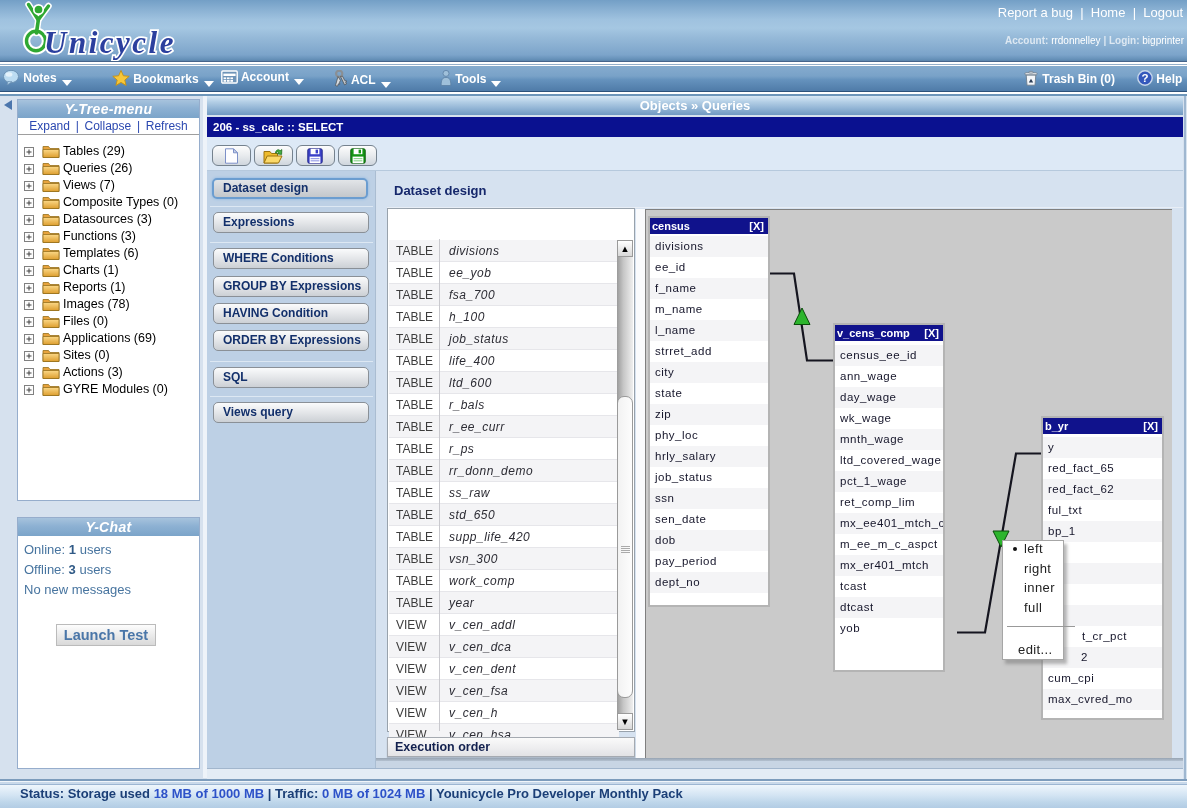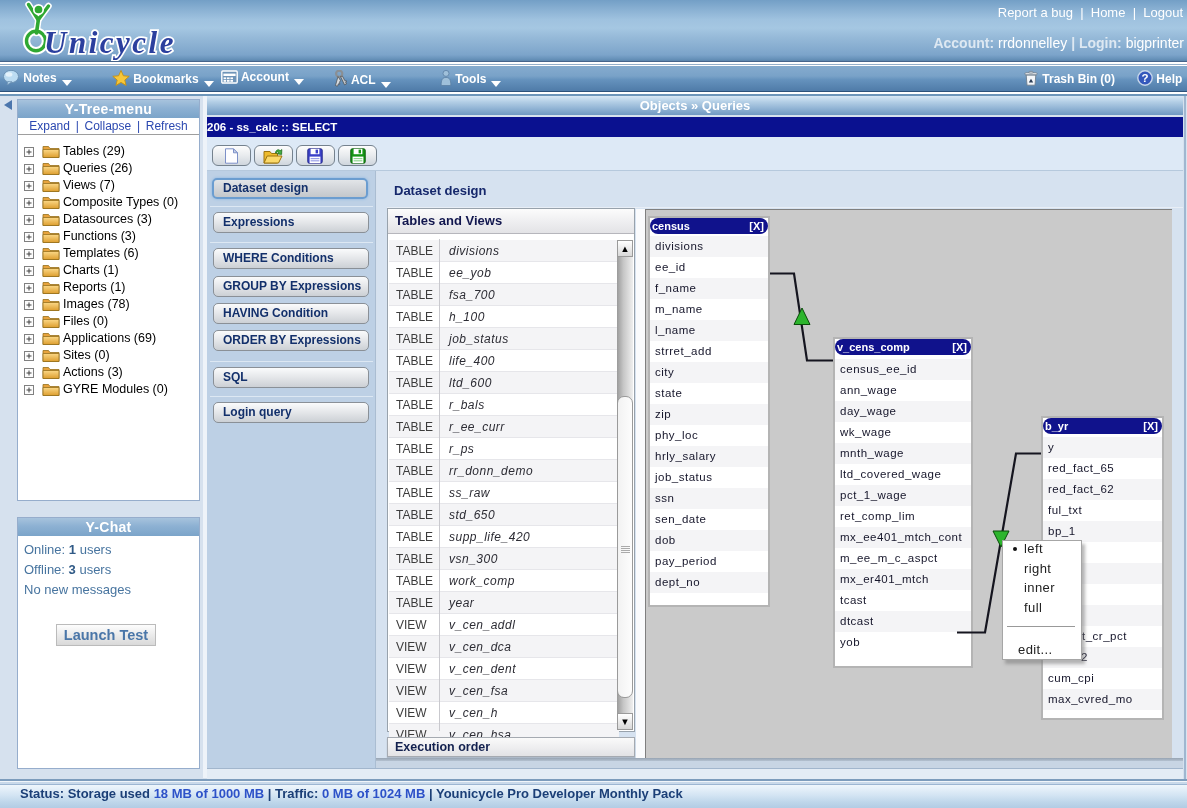--- a/index.html
+++ b/index.html
@@ -8,55 +8,55 @@
 .abs { position:absolute; }
 
 
 #hdr { position:absolute; left:0; top:0; width:1187px; height:61px;
   background:linear-gradient(180deg,#739fc6 0%,#8ab1d3 16%,#9fc2df 32%,#a5c7e2 46%,#95b9d8 62%,#87add0 78%,#7ca4ca 90%,#6691b9 97%,#5b84ab 100%); }
 #hdrline1{position:absolute;left:0;top:61px;width:1187px;height:1px;background:#46648b;}
 #hdrline2{position:absolute;left:0;top:62px;width:1187px;height:2px;background:#ffffff;}
 #hdrline3{position:absolute;left:0;top:64px;width:1187px;height:1px;background:#96b0ca;}
 #hdrline4{position:absolute;left:0;top:65px;width:1187px;height:1px;background:#ffffff;}
 #rtop { position:absolute; right:4px; top:5px; color:#fff; font-size:13px; font-weight:normal; }
-#rbot { position:absolute; right:3px; top:35px; color:#dde8f2; font-size:14px; font-weight:bold; }
+#rbot { position:absolute; right:3px; top:35px; color:#dde8f2; font-size:10px; font-weight:bold; }
 #rbot .v { color:#ffffff; font-weight:normal; }
 
 
 #menubar { position:absolute; left:0; top:66px; width:1187px; height:25px;
   background:linear-gradient(180deg,#85abce 0%,#79a2c8 40%,#6592bd 55%,#4f7ba8 100%); }
 #mbline1{position:absolute;left:0;top:91px;width:1187px;height:1px;background:#2d5179;}
 #mbline2{position:absolute;left:0;top:92px;width:1187px;height:2px;background:#ffffff;}
 #mbline3{position:absolute;left:0;top:94px;width:1187px;height:2px;background:#6e96ba;}
 .mi { position:absolute; top:70px; color:#fff; font-weight:bold; font-size:12px; }
 .mi svg { vertical-align:-3px; }
 .dda { display:inline-block; width:0; height:0; border-left:5px solid transparent; border-right:5px solid transparent; border-top:6px solid #fff; margin-left:5px; vertical-align:-4px;}
 
 
 #collarrow { position:absolute; left:4px; top:100px; width:0; height:0;
   border-top:5px solid transparent; border-bottom:5px solid transparent; border-right:8px solid #4c76ad; }
 .spanel { position:absolute; left:17px; width:183px; background:#fff; border:1px solid #96adcc; }
 .phdr { height:18px; line-height:18px; text-align:center; color:#fff; font-weight:bold; font-size:14px; letter-spacing:0.3px;
-  background:linear-gradient(180deg,#a7c3dd 0%,#8db1d3 45%,#7ba4c9 100%); }
+  background:linear-gradient(180deg,#a7c3dd 0%,#8db1d3 45%,#7ba4c9 100%);font-style:italic; }
 #treelinks { height:17px; line-height:17px; text-align:center; color:#2b48b0; font-size:12px; border-bottom:1px solid #9e9e9e; padding-bottom:2px;}
 .trow { height:17px; line-height:17px; font-size:12.5px; color:#000; position:relative; padding-left:62px; white-space:nowrap;}
 .trow svg { position:absolute; }
 #chat { top:517px; height:252px; }
 #chat .cl { font-size:13px; color:#47749f; padding-left:6px; margin-top:5px; }
 #chat .cl b { color:#305a86; }
 #launch { position:absolute; left:38px; top:106px; width:100px; height:22px;
   background:linear-gradient(180deg,#fdfdfd 0%,#e9e9e9 55%,#d9d9d9 100%); border:1px solid #bbb;
   color:#4a76a8; font-weight:bold; font-size:14.5px; text-align:center; line-height:21px; }
 
 
 #objbar { position:absolute; left:207px; top:96px; width:976px; height:19px;
   background:linear-gradient(180deg,#d9e8f5 0%,#b4cfe6 30%,#8fb2d3 68%,#7099c2 100%);
   color:#fff; font-weight:bold; font-size:13px; text-align:center; line-height:19px; }
 #navybar { position:absolute; left:207px; top:117px; width:976px; height:20px; background:#0a1190;
-  color:#fff; font-weight:bold; font-size:11.5px; line-height:20px; }
+  color:#fff; font-weight:bold; font-size:11.5px; line-height:20px; padding-left:6px; }
 #toolbar { position:absolute; left:207px; top:137px; width:976px; height:34px; background:#dde9f6; border-bottom:1px solid #b6c9dd;}
 .tbtn { position:absolute; top:8px; width:39px; height:21px; border:1px solid #75828e; border-radius:6px;
   background:linear-gradient(180deg,#fdfdfd 0%,#e8ebee 50%,#cfd6dd 100%); text-align:center;}
 #btncol { position:absolute; left:207px; top:171px; width:169px; height:597px; background:#bdd0e5; border-right:1px solid #aabdd2; }
 .gbtn { position:absolute; left:6px; width:156px; height:21px; border:1px solid #8a9097; border-radius:5px;
   background:linear-gradient(180deg,#fafbfc 0%,#e4e6e9 50%,#ccd0d5 100%);
   font-weight:bold; font-size:12px; color:#13306b; line-height:19px; padding-left:9px; }
 #panel { position:absolute; left:377px; top:171px; width:806px; height:597px; background:#d6e2f0; }
 #ptitle { position:absolute; left:17px; top:12px; font-weight:bold; font-size:13px; color:#15276b; }
 #pdiv { position:absolute; left:10px; top:36px; width:796px; height:1px; background:#b9c6d8; border-bottom:1px solid #e8eef6;}
@@ -70,30 +70,30 @@
 .lr .n { position:absolute; left:60px; letter-spacing:0.5px;font-style:italic;}
 #execbar { position:absolute; left:387px; top:737px; width:248px; height:20px; box-shadow:0 2px 1px rgba(140,152,168,0.55); border:1px solid #a5aab1;
   background:linear-gradient(180deg,#fafafa 0%,#ececee 60%,#e2e2e5 100%);
   font-weight:bold; font-size:12.5px; color:#13214f; line-height:19px; padding-left:7px; }
 
 
 #diagram { position:absolute; left:645px; top:209px; width:527px; height:549px; background:#cacaca;
   border-top:1px solid #7f7f7f; border-left:1px solid #7f7f7f; }
 .tbox { position:absolute; border:2px solid #b4b4b4; background:#fff; width:123px; }
 .thead { height:16px; background:#10128c; color:#fff; font-weight:bold; font-size:11px; line-height:16px;
-  padding:0 4px 0 2px; margin-bottom:2px;border-radius:8px; }
+  padding:0 4px 0 2px; margin-bottom:2px; }
 .thead .x { float:right; }
 .dr { height:21px; line-height:21px; font-size:11.5px; color:#15152a; padding-left:5px; letter-spacing:0.5px; white-space:nowrap;}
 .dr.odd { background:#f4f4f6; }
 
 #sbar { position:absolute; right:1px; top:31px; width:16px; height:490px; }
 #sthumb { position:absolute; left:0; top:156px; width:16px; height:302px; background:linear-gradient(90deg,#f2f2f2,#fdfdfd); border:1px solid #9a9a9a; border-radius:7px; }
 #sthumb:after { content:""; position:absolute; left:3px; top:151px; width:9px; height:1px; background:#aaa; box-shadow:0 2px 0 #aaa, 0 4px 0 #aaa, 0 -2px 0 #aaa; }
 
-#popup { position:absolute; left:356px; top:330px; width:80px; height:120px; background:#fff;
+#popup { position:absolute; left:356px; top:330px; width:62px; height:120px; background:#fff;
   border:1px solid #a6a6a6; box-shadow:3px 4px 3px rgba(115,115,115,0.5); font-size:13px; color:#222; letter-spacing:0.4px; }
 
 
 #statusbar { position:absolute; left:0; top:784px; width:1187px; height:24px; border-top:1px solid #9db6d2;
   background:linear-gradient(180deg,#eff6fc 0%,#d3e4f3 45%,#bed6ea 75%,#b2cce4 100%);
   font-size:13px; font-weight:bold; line-height:18px; padding-left:20px; color:#1b3f77;}
 #statusbar .b { color:#2d52c8; }
 </style>
 </head>
 <body>
@@ -323,28 +323,27 @@
     <div style="position:absolute;left:3px;width:163px;height:1px;background:#a9bdd4;border-bottom:1px solid #dde8f3;top:71px"></div>
     <div style="position:absolute;left:3px;width:163px;height:1px;background:#a9bdd4;border-bottom:1px solid #dde8f3;top:190px"></div>
     <div style="position:absolute;left:3px;width:163px;height:1px;background:#a9bdd4;border-bottom:1px solid #dde8f3;top:225px"></div>
   <div class="gbtn" style="top:7px; border:2px solid #6b9dd0; left:5px; background:linear-gradient(180deg,#e2e5e8 0%,#d2d5d9 50%,#c3c7cc 100%); box-shadow:0 0 3px #86b4e2; line-height:17px;">Dataset design</div>
   <div class="gbtn" style="top:41px">Expressions</div>
   <div class="gbtn" style="top:77px">WHERE Conditions</div>
   <div class="gbtn" style="top:104.5px">GROUP BY Expressions</div>
   <div class="gbtn" style="top:131.5px">HAVING Condition</div>
   <div class="gbtn" style="top:159px">ORDER BY Expressions</div>
   <div class="gbtn" style="top:196px">SQL</div>
-  <div class="gbtn" style="top:231px">Login query</div>
+  <div class="gbtn" style="top:231px">Views query</div>
 </div>
 <div id="panel">
   <div id="ptitle">Dataset design</div>
   <div id="pdiv"></div>
 </div>
 <div id="tv">
-  <div id="tvhdr">Tables and Views</div>
   <div class="lr" style="top:31px;background:#f4f4f6">
       <span class="t">TABLE</span>
       <span class="n">divisions</span>
     </div>
   <div class="lr" style="top:53px;">
       <span class="t">TABLE</span>
       <span class="n">ee_yob</span>
     </div>
   <div class="lr" style="top:75px;background:#f4f4f6">
       <span class="t">TABLE</span>
@@ -454,21 +453,21 @@
   <div class="dr odd" style="overflow:hidden">zip</div>
   <div class="dr" style="overflow:hidden">phy_loc</div>
   <div class="dr odd" style="overflow:hidden">hrly_salary</div>
   <div class="dr" style="overflow:hidden">job_status</div>
   <div class="dr odd" style="overflow:hidden">ssn</div>
   <div class="dr" style="overflow:hidden">sen_date</div>
   <div class="dr odd" style="overflow:hidden">dob</div>
   <div class="dr" style="overflow:hidden">pay_period</div>
   <div class="dr odd" style="overflow:hidden">dept_no</div>
 </div>
-<div class="tbox" style="left:187px;top:127px;width:140px;padding-bottom:13px">
+<div class="tbox" style="left:187px;top:113px;width:112px;padding-bottom:31px">
   <div class="thead">v_cens_comp<span class="x">[X]</span></div>
   <div style="height:2px"></div>
   <div class="dr odd" style="overflow:hidden">census_ee_id</div>
   <div class="dr" style="overflow:hidden">ann_wage</div>
   <div class="dr odd" style="overflow:hidden">day_wage</div>
   <div class="dr" style="overflow:hidden">wk_wage</div>
   <div class="dr odd" style="overflow:hidden">mnth_wage</div>
   <div class="dr" style="overflow:hidden">ltd_covered_wage</div>
   <div class="dr odd" style="overflow:hidden">pct_1_wage</div>
   <div class="dr" style="overflow:hidden">ret_comp_lim</div>

